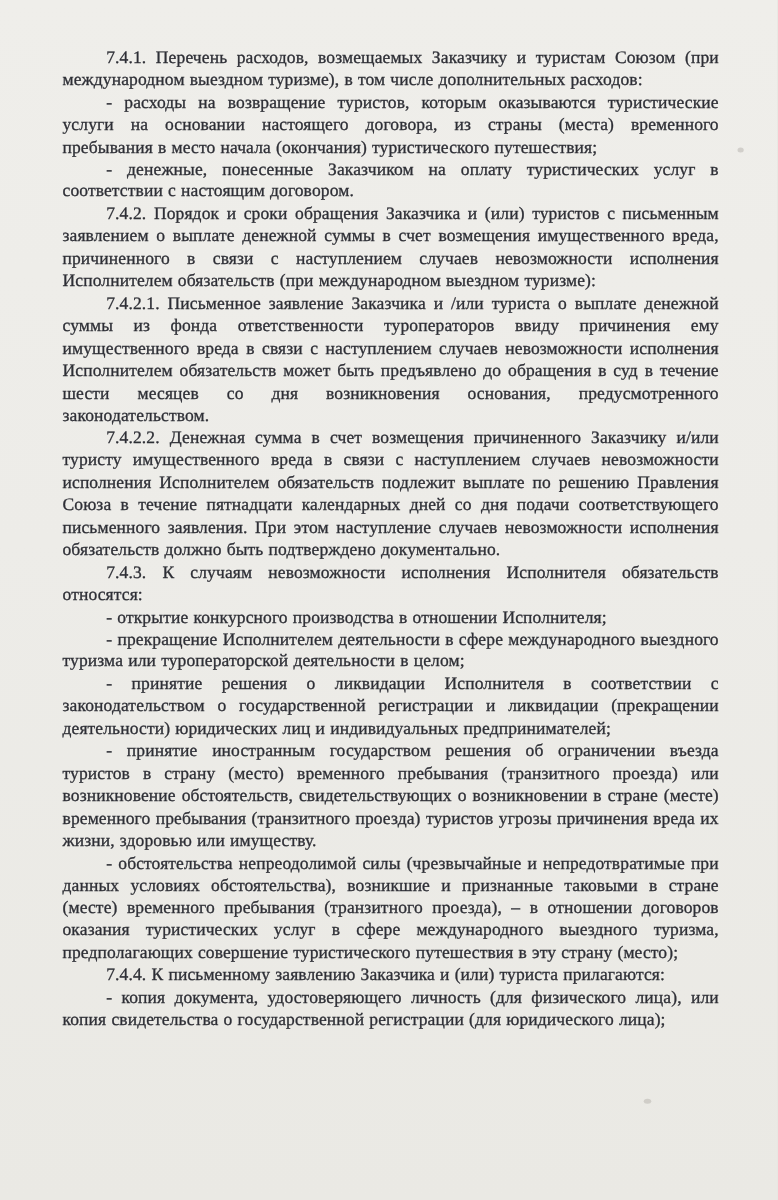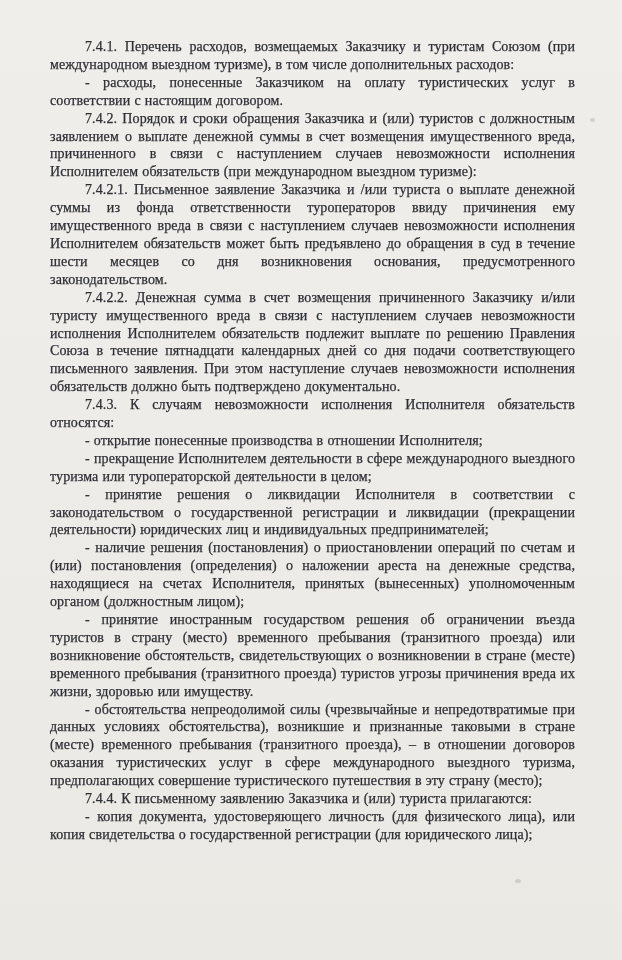--- a/index.html
+++ b/index.html
@@ -38,29 +38,29 @@
   }
   .speck-1 { left: 590px; top: 118px; width: 5px; height: 4px; }
   .speck-2 { left: 515px; top: 879px; width: 6px; height: 4px; }
 </style>
 </head>
 <body>
 
 <div class="page">
   <div class="doc-body">
     <p>7.4.1. Перечень расходов, возмещаемых Заказчику и туристам Союзом (при международном выездном туризме), в том числе дополнительных расходов:</p>
-    <p>- расходы, понесенные Заказчиком на оплату туристических услуг в соответствии с настоящим договором.</p>
-    <p>7.4.2. Порядок и сроки обращения Заказчика и (или) туристов с должностным заявлением о выплате денежной суммы в счет возмещения имущественного вреда, причиненного в связи с наступлением случаев невозможности исполнения Исполнителем обязательств (при международном выездном туризме):</p>
+    <p>- расходы на возвращение туристов, которым оказываются туристические услуги на основании настоящего договора, из страны (места) временного пребывания в место начала (окончания) туристического путешествия;</p>
+    <p>- денежные, понесенные Заказчиком на оплату туристических услуг в соответствии с настоящим договором.</p>
+    <p>7.4.2. Порядок и сроки обращения Заказчика и (или) туристов с письменным заявлением о выплате денежной суммы в счет возмещения имущественного вреда, причиненного в связи с наступлением случаев невозможности исполнения Исполнителем обязательств (при международном выездном туризме):</p>
     <p>7.4.2.1. Письменное заявление Заказчика и /или туриста о выплате денежной суммы из фонда ответственности туроператоров ввиду причинения ему имущественного вреда в связи с наступлением случаев невозможности исполнения Исполнителем обязательств может быть предъявлено до обращения в суд в течение шести месяцев со дня возникновения основания, предусмотренного законодательством.</p>
     <p>7.4.2.2. Денежная сумма в счет возмещения причиненного Заказчику и/или туристу имущественного вреда в связи с наступлением случаев невозможности исполнения Исполнителем обязательств подлежит выплате по решению Правления Союза в течение пятнадцати календарных дней со дня подачи соответствующего письменного заявления. При этом наступление случаев невозможности исполнения обязательств должно быть подтверждено документально.</p>
     <p>7.4.3. К случаям невозможности исполнения Исполнителя обязательств относятся:</p>
-    <p>- открытие понесенные производства в отношении Исполнителя;</p>
+    <p>- открытие конкурсного производства в отношении Исполнителя;</p>
     <p>- прекращение Исполнителем деятельности в сфере международного выездного туризма или туроператорской деятельности в целом;</p>
     <p>- принятие решения о ликвидации Исполнителя в соответствии с законодательством о государственной регистрации и ликвидации (прекращении деятельности) юридических лиц и индивидуальных предпринимателей;</p>
-    <p>- наличие решения (постановления) о приостановлении операций по счетам и (или) постановления (определения) о наложении ареста на денежные средства, находящиеся на счетах Исполнителя, принятых (вынесенных) уполномоченным органом (должностным лицом);</p>
     <p>- принятие иностранным государством решения об ограничении въезда туристов в страну (место) временного пребывания (транзитного проезда) или возникновение обстоятельств, свидетельствующих о возникновении в стране (месте) временного пребывания (транзитного проезда) туристов угрозы причинения вреда их жизни, здоровью или имуществу.</p>
     <p>- обстоятельства непреодолимой силы (чрезвычайные и непредотвратимые при данных условиях обстоятельства), возникшие и признанные таковыми в стране (месте) временного пребывания (транзитного проезда), – в отношении договоров оказания туристических услуг в сфере международного выездного туризма, предполагающих совершение туристического путешествия в эту страну (место);</p>
     <p>7.4.4. К письменному заявлению Заказчика и (или) туриста прилагаются:</p>
     <p>- копия документа, удостоверяющего личность (для физического лица), или копия свидетельства о государственной регистрации (для юридического лица);</p>
   </div>
   <div class="speck speck-1"></div>
   <div class="speck speck-2"></div>
 </div>
 
 </body></html>

